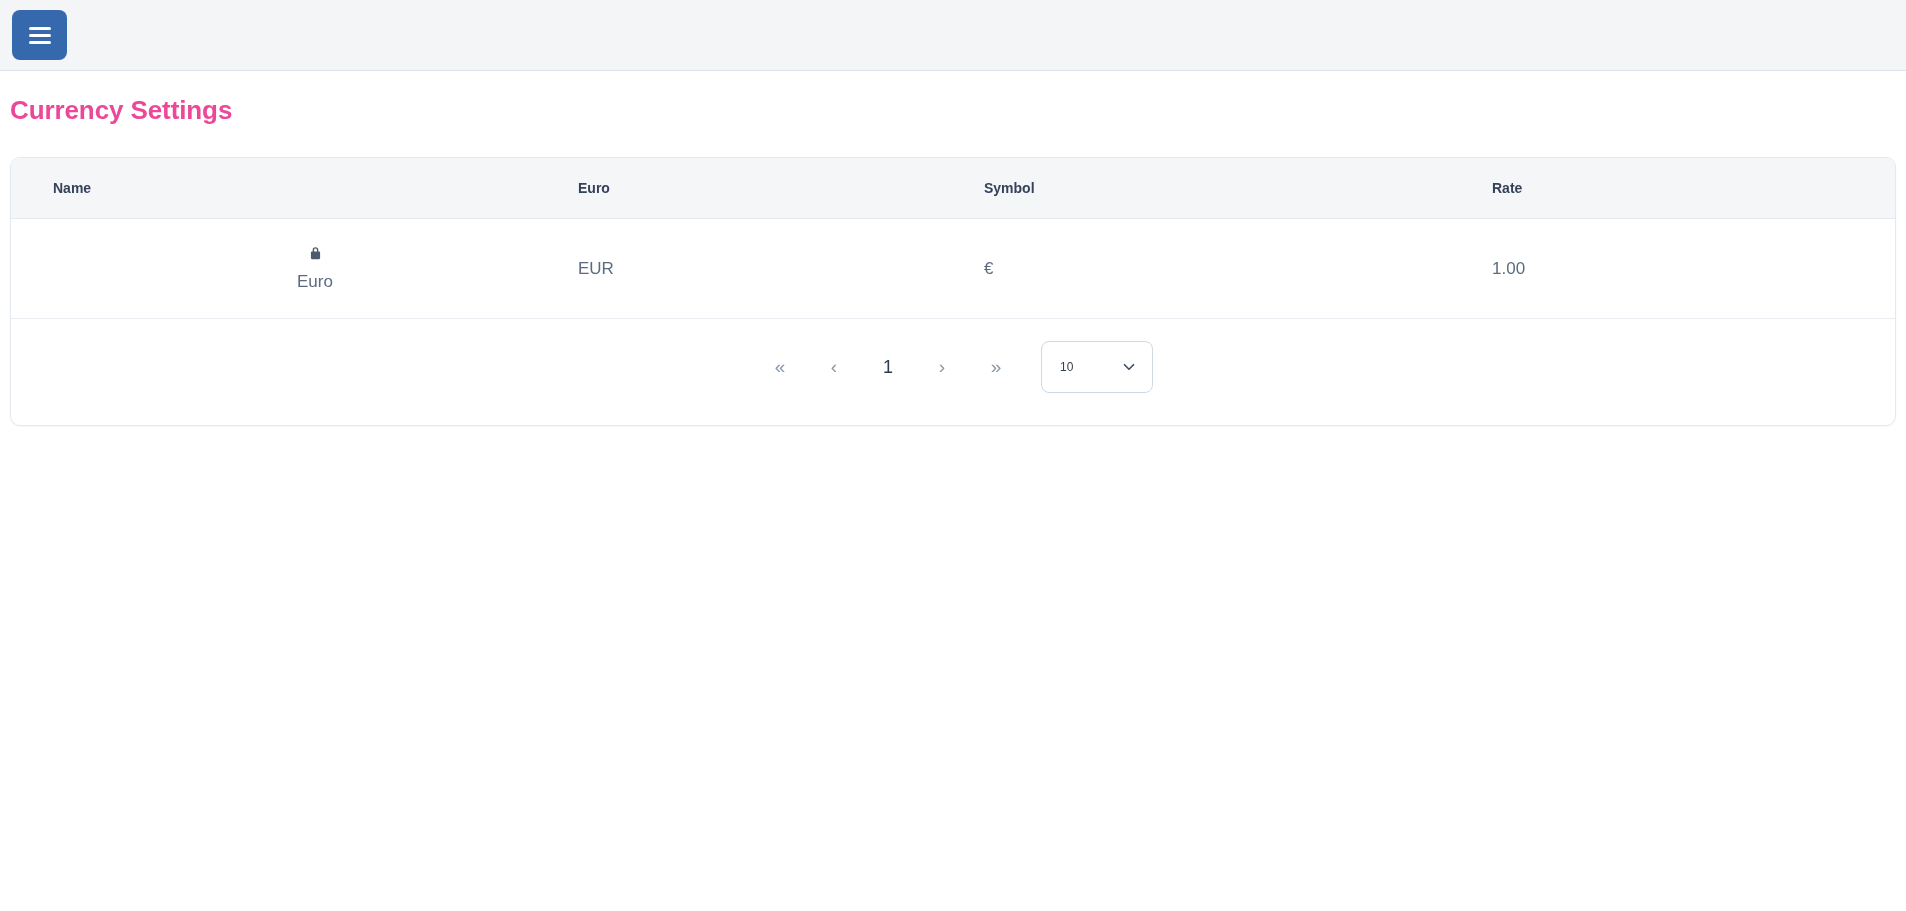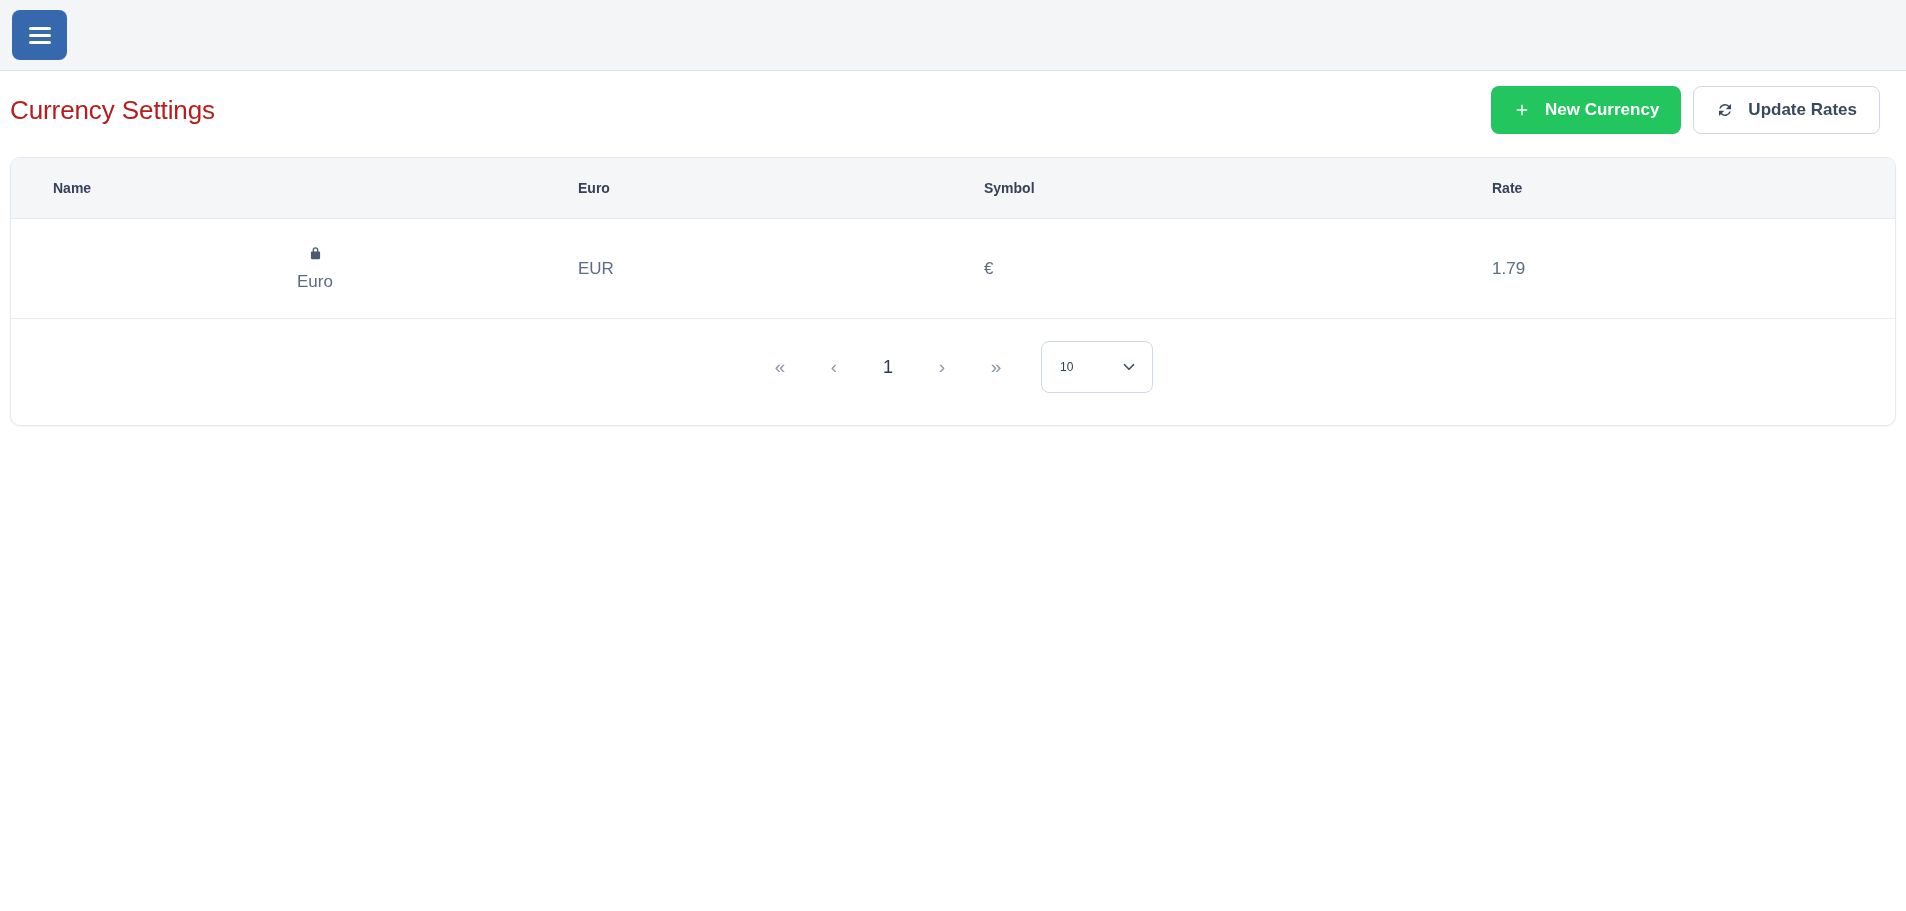--- a/index.html
+++ b/index.html
@@ -68,22 +68,22 @@
   
   .page-header {
     height: 78px;
     display: flex;
     align-items: center;
     padding: 0 26px 0 10px;
     background: #ffffff;
   }
   .page-title {
     font-size: 26px;
-    font-weight: 400;
-    color: #b91c1c;
+    font-weight: 700;
+    color: #ec4899;
     letter-spacing: -0.1px;
   }
   .actions {
     margin-left: auto;
     display: flex;
     align-items: center;
     gap: 12px;
   }
   .btn {
     height: 48px;
@@ -204,39 +204,20 @@
         <span></span>
         <span></span>
     </span>
   </button>
 
 </div>
 
 <div class="page-header">
   <h1 class="page-title">Currency Settings</h1>
 
-  <div class="actions">
-    <button class="btn btn-primary">
-      <span class="glyph">
-        <svg width="18" height="18" viewBox="0 0 24 24">
-          <path fill="currentColor" d="M13 5h-2v6H5v2h6v6h2v-6h6v-2h-6z"></path>
-        </svg>
-      </span>
-      <span>New Currency</span>
-    </button>
-
-    <button class="btn btn-secondary">
-      <span class="glyph">
-        <svg width="18" height="18" viewBox="0 0 24 24">
-          <path fill="currentColor" d="M17.6 6.4A8 8 0 0 0 4.2 10h2.1a6 6 0 0 1 9.9-2.2L13 11h7V4l-2.4 2.4zM6.4 17.6A8 8 0 0 0 19.8 14h-2.1a6 6 0 0 1-9.9 2.2L11 13H4v7l2.4-2.4z"></path>
-        </svg>
-      </span>
-      <span>Update Rates</span>
-    </button>
-  </div>
 </div>
 
 <div class="card">
   <table>
     <thead>
       <tr>
         <th class="col-name">Name</th>
         <th class="col-code">Euro</th>
         <th class="col-symbol">Symbol</th>
         <th class="col-rate">Rate</th>
@@ -249,21 +230,21 @@
             <span class="lock-icon">
               <svg width="17" height="17" viewBox="0 0 24 24">
                 <path fill="currentColor" d="M17 9h-1V7a4 4 0 0 0-8 0v2H7a1.5 1.5 0 0 0-1.5 1.5v8A1.5 1.5 0 0 0 7 20h10a1.5 1.5 0 0 0 1.5-1.5v-8A1.5 1.5 0 0 0 17 9zm-7-2a2 2 0 0 1 4 0v2h-4z"></path>
               </svg>
             </span>
             <span>Euro</span>
           </span>
         </td>
         <td class="col-code">EUR</td>
         <td class="col-symbol">€</td>
-        <td class="col-rate">1.79</td>
+        <td class="col-rate">1.00</td>
       </tr>
     </tbody>
   </table>
 
   <div class="pagination">
     <button class="page-btn">«</button>
     <button class="page-btn">‹</button>
     <button class="page-num">1</button>
     <button class="page-btn">›</button>
     <button class="page-btn">»</button>

